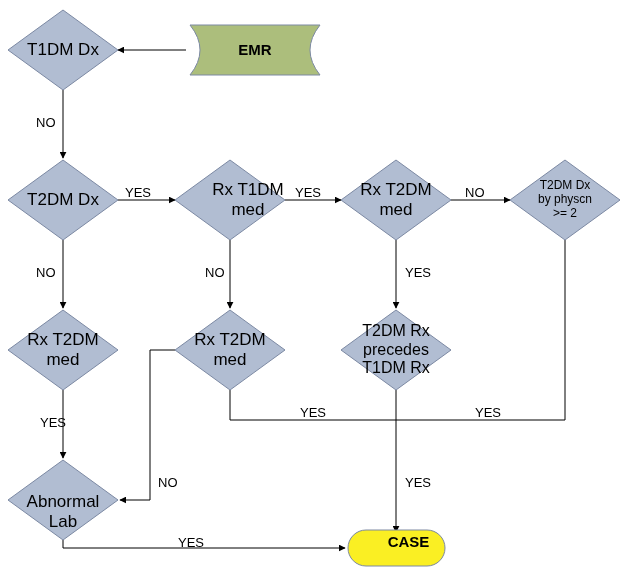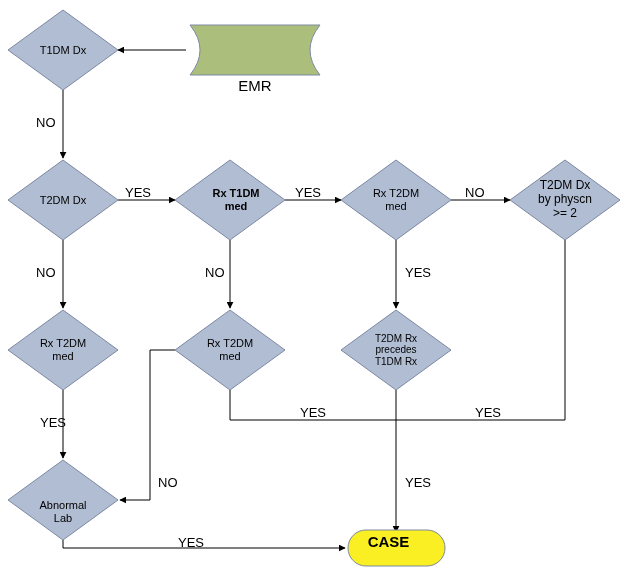--- a/index.html
+++ b/index.html
@@ -1,20 +1,20 @@
 <!DOCTYPE html>
 <html><head>
 <meta charset="utf-8">
 <style>
   html,body{margin:0;padding:0;}
   body{background:#fff;width:640px;height:581px;position:relative;font-family:Arial,Helvetica,sans-serif;}
   svg{position:absolute;left:0;top:0;}
-  .node-label{position:absolute;display:flex;align-items:center;justify-content:center;text-align:center;font-size:11px;line-height:1.15;color:#000;pointer-events:none;white-space:pre-line;}
+  .node-label{position:absolute;display:flex;align-items:center;justify-content:center;text-align:center;font-size:17px;line-height:1.15;color:#000;pointer-events:none;white-space:pre-line;}
   .edge-label{position:absolute;font-size:13px;font-weight:normal;color:#000;pointer-events:none;}
-  .emr{font-weight:normal;font-size:15px;margin-top:36px;}
+  .emr{font-weight:bold;font-size:15px;}
   .case{font-weight:bold;font-size:15px;}
 </style>
 </head>
 <body>
 
 <svg width="640" height="581">
   <defs>
     <marker id="arrow" viewBox="0 0 10 10" refX="9" refY="5" markerWidth="7" markerHeight="7" orient="auto-start-reverse">
       <path d="M0 0 L10 5 L0 10 z" fill="#000"></path>
     </marker>
@@ -65,37 +65,37 @@
     <path d="M396 310 L451 350 L396 390 L341 350 Z" fill="#b1bdd2"></path>
     <path d="M63 460 L118 500 L63 540 L8 500 Z" fill="#b1bdd2"></path>
 
     <rect x="348" y="530" width="97" height="36" rx="18" ry="18" fill="#faef23"></rect>
   </g>
 </svg>
 
 <div class="node-label emr" style="left:190px;top:25px;width:130px;height:50px;">EMR</div>
 <div class="node-label" style="left:8px;top:10px;width:110px;height:80px;">T1DM Dx</div>
 <div class="node-label" style="left:8px;top:160px;width:110px;height:80px;">T2DM Dx</div>
-<div class="node-label" style="left:181px;top:160px;width:110px;height:80px;font-weight:bold;">Rx T1DM
+<div class="node-label" style="left:193px;top:160px;width:110px;height:80px;">Rx T1DM
 med</div>
 <div class="node-label" style="left:341px;top:160px;width:110px;height:80px;">Rx T2DM
 med</div>
 <div class="node-label" style="left:510px;top:160px;width:110px;height:80px;font-size:12px;">T2DM Dx
 by physcn
 &gt;= 2</div>
 <div class="node-label" style="left:8px;top:310px;width:110px;height:80px;">Rx T2DM
 med</div>
 <div class="node-label" style="left:175px;top:310px;width:110px;height:80px;">Rx T2DM
 med</div>
-<div class="node-label" style="left:341px;top:310px;width:110px;height:80px;font-size:10px;">T2DM Rx
+<div class="node-label" style="left:341px;top:310px;width:110px;height:80px;font-size:16px;">T2DM Rx
 precedes
 T1DM Rx</div>
 <div class="node-label" style="left:8px;top:472px;width:110px;height:80px;">Abnormal
 Lab</div>
-<div class="node-label case" style="left:340px;top:530px;width:97px;height:24px;">CASE</div>
+<div class="node-label case" style="left:360px;top:530px;width:97px;height:24px;">CASE</div>
 
 <div class="edge-label" style="left:36px;top:115px;">NO</div>
 <div class="edge-label" style="left:125px;top:185px;">YES</div>
 <div class="edge-label" style="left:36px;top:265px;">NO</div>
 <div class="edge-label" style="left:295px;top:185px;">YES</div>
 <div class="edge-label" style="left:205px;top:265px;">NO</div>
 <div class="edge-label" style="left:465px;top:185px;">NO</div>
 <div class="edge-label" style="left:405px;top:265px;">YES</div>
 <div class="edge-label" style="left:40px;top:415px;">YES</div>
 <div class="edge-label" style="left:300px;top:405px;">YES</div>

